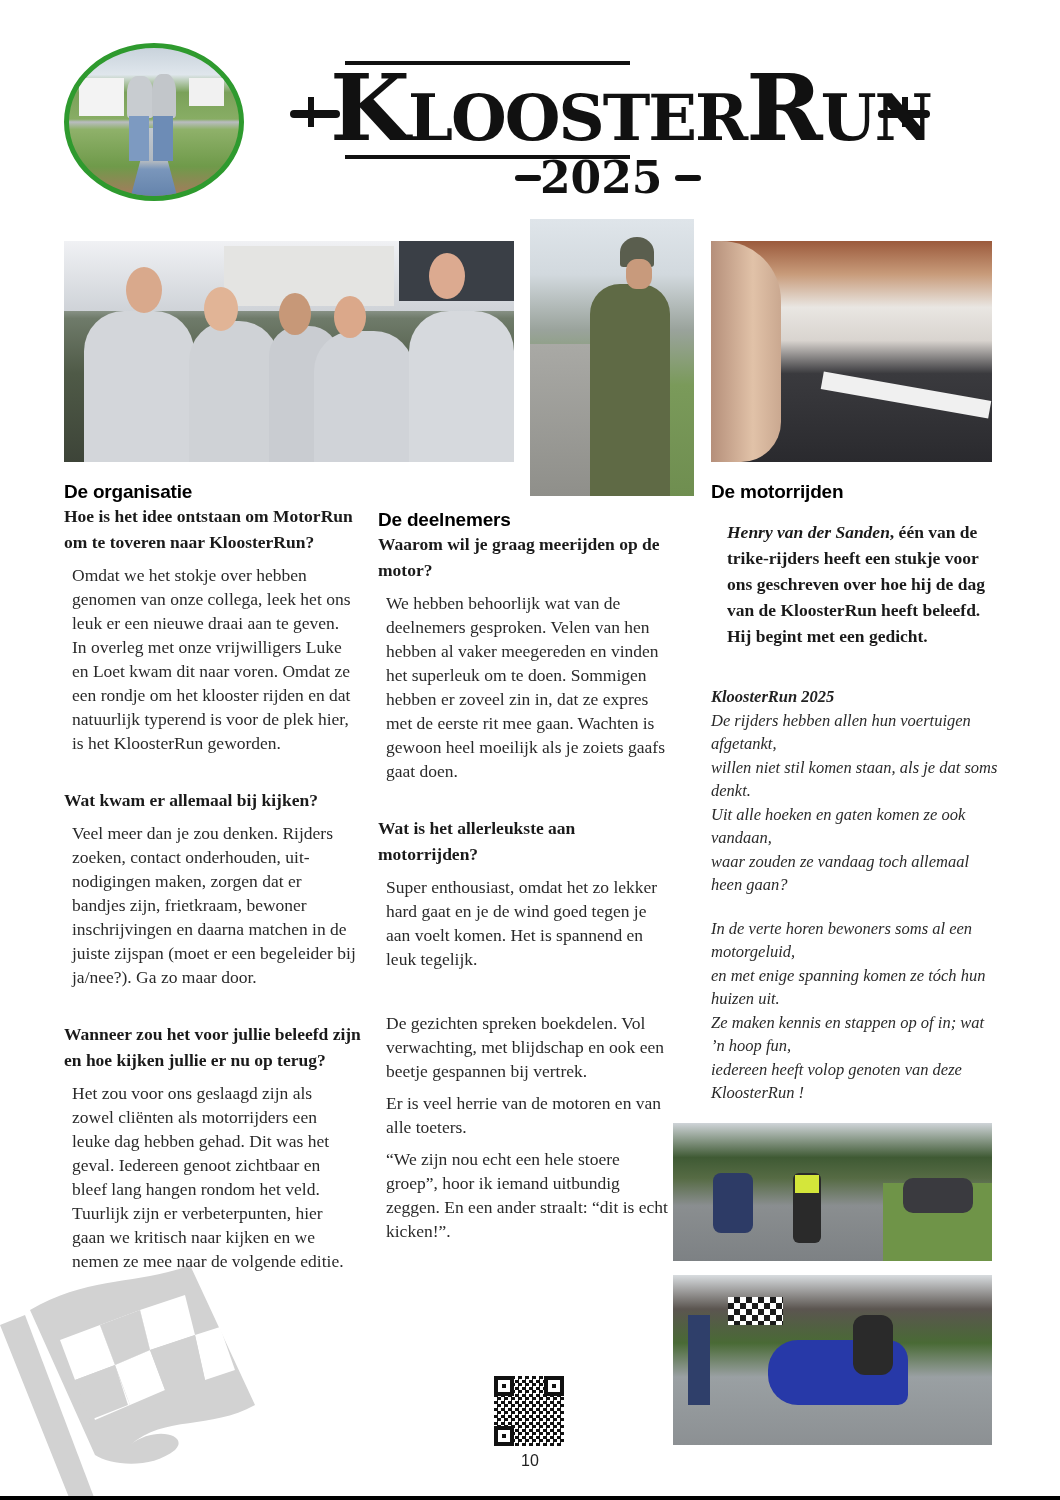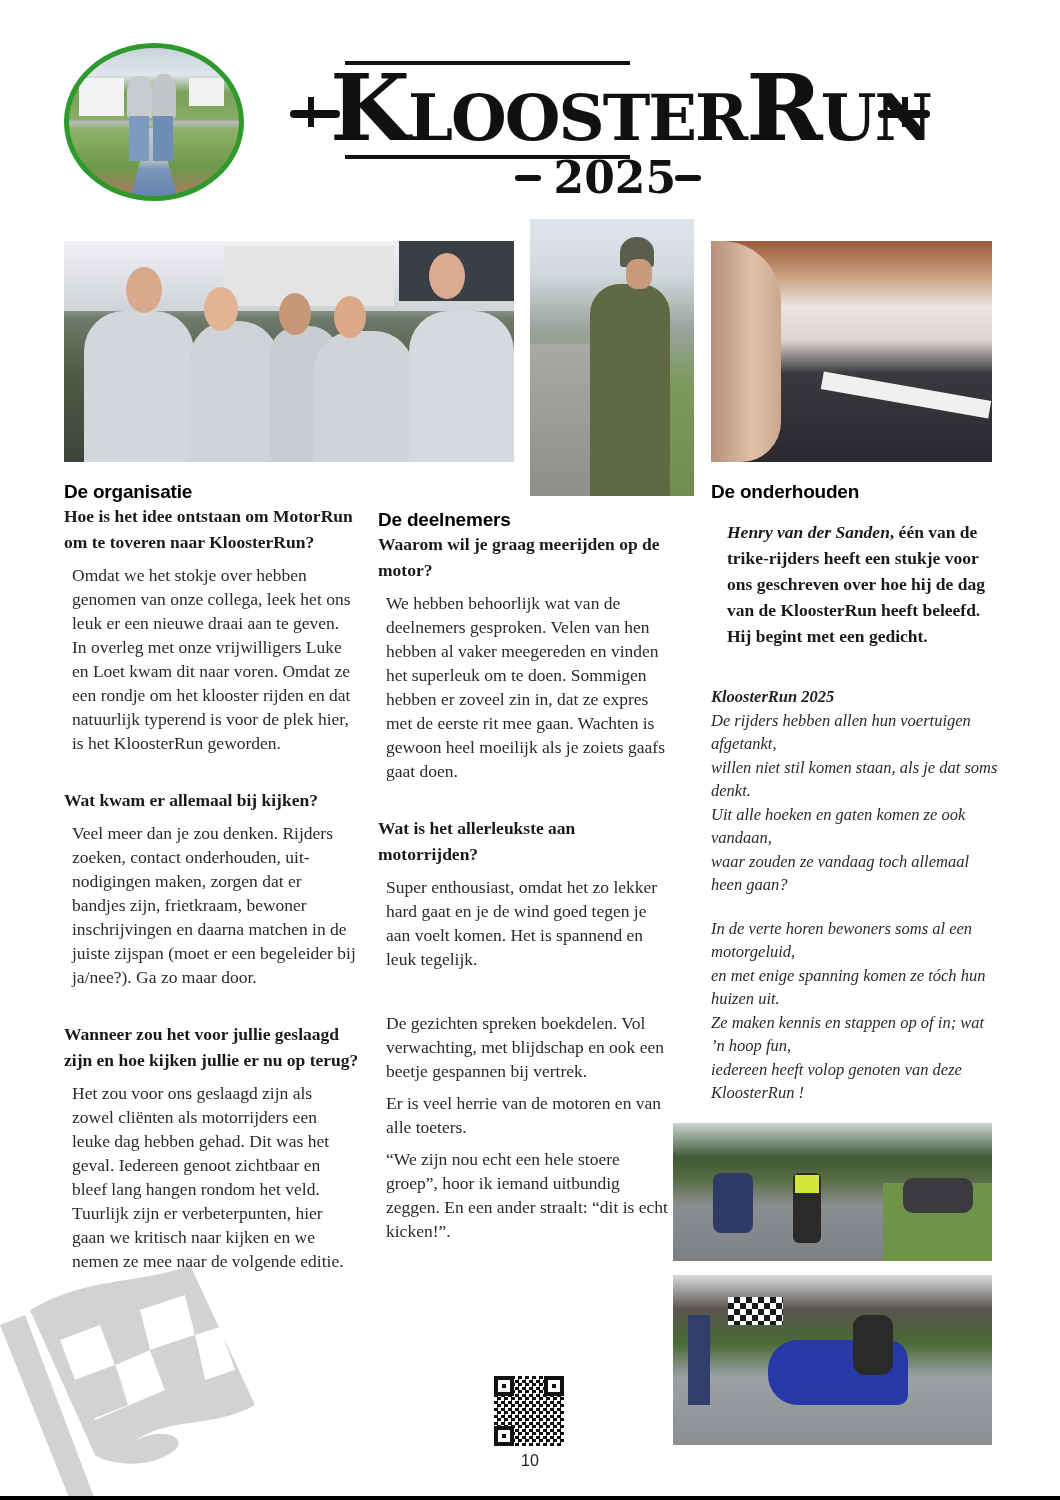--- a/index.html
+++ b/index.html
@@ -55,21 +55,21 @@
 <div class="abs" style="left:290px;top:55px;width:640px;height:150px;">
   <div class="abs" style="left:55px;top:6px;width:285px;height:4px;background:#111;"></div>
   <div class="abs" style="left:55px;top:100px;width:285px;height:4px;background:#111;"></div>
   <div class="abs" style="left:0;top:55px;width:50px;height:8px;background:#111;border-radius:4px;"></div>
   <div class="abs" style="left:18px;top:42px;width:6px;height:30px;background:#111;"></div>
   <div class="abs" style="left:588px;top:55px;width:52px;height:8px;background:#111;border-radius:4px;"></div>
   <div class="abs" style="left:612px;top:42px;width:6px;height:30px;background:#111;"></div>
   <div class="abs logo-title" style="left:40px;top:-6px;width:560px;text-align:center;font-size:92px;line-height:118px;letter-spacing:-2px;font-variant:small-caps;">KloosterRun</div>
   <div class="abs" style="left:225px;top:120px;width:26px;height:6px;background:#111;border-radius:3px;"></div>
   <div class="abs" style="left:385px;top:120px;width:26px;height:6px;background:#111;border-radius:3px;"></div>
-  <div class="abs logo-title" style="left:250px;top:98px;width:136px;text-align:right;font-size:44px;line-height:50px;">2025</div>
+  <div class="abs logo-title" style="left:250px;top:98px;width:136px;text-align:left;font-size:44px;line-height:50px;">2025</div>
 </div>
 
 <div class="photo" style="left:64px;top:241px;width:450px;height:221px;
      background:linear-gradient(180deg,#e8eaee 0%,#dde0e5 20%,#6f7b6a 35%,#4f5a47 60%,#3d4438 100%);">
   <div class="abs" style="left:0;top:0;width:450px;height:70px;background:linear-gradient(180deg,#f0f1f4,#cfd3d8);"></div>
   <div class="abs" style="left:160px;top:5px;width:170px;height:60px;background:#e4e4e2;"></div>
   <div class="abs" style="left:335px;top:0;width:115px;height:60px;background:#3a3f46;"></div>
   <div class="abs" style="left:20px;top:70px;width:110px;height:151px;background:#d3d6da;border-radius:40px 40px 0 0;"></div>
   <div class="abs" style="left:125px;top:80px;width:90px;height:141px;background:#cfd2d6;border-radius:40px 40px 0 0;"></div>
   <div class="abs" style="left:205px;top:85px;width:70px;height:136px;background:#c9ccd1;border-radius:30px 30px 0 0;"></div>
@@ -97,39 +97,39 @@
 </div>
 
 <div class="col" style="left:64px;top:481px;width:300px;">
   <h2 class="h-sec">De organisatie</h2>
   <p class="q">Hoe is het idee ontstaan om MotorRun om te toveren naar KloosterRun?</p>
   <p class="p">Omdat we het stokje over hebben genomen van onze collega, leek het ons leuk er een nieuwe draai aan te geven. In overleg met onze vrijwilligers Luke en Loet kwam dit naar voren. Omdat ze een rondje om het klooster rijden en dat natuurlijk typerend is voor de plek hier, is het KloosterRun geworden.</p>
   <div class="gap"></div>
   <p class="q">Wat kwam er allemaal bij kijken?</p>
   <p class="p">Veel meer dan je zou denken. Rijders zoeken, contact onderhouden, uit-nodigingen maken, zorgen dat er bandjes zijn, frietkraam, bewoner inschrijvingen en daarna matchen in de juiste zijspan (moet er een begeleider bij ja/nee?). Ga zo maar door.</p>
   <div class="gap"></div>
-  <p class="q">Wanneer zou het voor jullie geslaagd zijn en hoe kijken jullie er nu op terug?</p>
+  <p class="q">Wanneer zou het voor jullie beleefd zijn en hoe kijken jullie er nu op terug?</p>
   <p class="p">Het zou voor ons geslaagd zijn als zowel cliënten als motorrijders een leuke dag hebben gehad. Dit was het geval. Iedereen genoot zichtbaar en bleef lang hangen rondom het veld. Tuurlijk zijn er verbeterpunten, hier gaan we kritisch naar kijken en we nemen ze mee naar de volgende editie.</p>
 </div>
 
 <div class="col" style="left:378px;top:509px;width:300px;">
   <h2 class="h-sec">De deelnemers</h2>
   <p class="q">Waarom wil je graag meerijden op de motor?</p>
   <p class="p">We hebben behoorlijk wat van de deelnemers gesproken. Velen van hen hebben al vaker meegereden en vinden het superleuk om te doen. Sommigen hebben er zoveel zin in, dat ze expres met de eerste rit mee gaan. Wachten is gewoon heel moeilijk als je zoiets gaafs gaat doen.</p>
   <div class="gap"></div>
   <p class="q">Wat is het allerleukste aan motorrijden?</p>
   <p class="p">Super enthousiast, omdat het zo lekker hard gaat en je de wind goed tegen je aan voelt komen. Het is spannend en leuk tegelijk.</p>
   <div class="gap"></div>
   <p class="p">De gezichten spreken boekdelen. Vol verwachting, met blijdschap en ook een beetje gespannen bij vertrek.</p>
   <p class="p">Er is veel herrie van de motoren en van alle toeters.</p>
   <p class="p">“We zijn nou echt een hele stoere groep”, hoor ik iemand uitbundig zeggen. En een ander straalt: “dit is echt kicken!”.</p>
 </div>
 
 <div class="col" style="left:711px;top:481px;width:290px;">
-  <h2 class="h-sec">De onderhouden</h2>
+  <h2 class="h-sec">De motorrijden</h2>
   <p class="intro"><em>Henry van der Sanden</em><span>, één van de trike-rijders heeft een stukje voor ons geschreven over hoe hij de dag van de KloosterRun heeft beleefd. Hij begint met een gedicht.</span></p>
   <div style="height:20px;"></div>
   <p class="poem-title">KloosterRun 2025</p>
   <p class="poem">De rijders hebben allen hun voertuigen afgetankt,</p>
   <p class="poem">willen niet stil komen staan, als je dat soms denkt.</p>
   <p class="poem">Uit alle hoeken en gaten komen ze ook vandaan,</p>
   <p class="poem">waar zouden ze vandaag toch allemaal heen gaan?</p>
   <div style="height:20px;"></div>
   <p class="poem">In de verte horen bewoners soms al een motorgeluid,</p>
   <p class="poem">en met enige spanning komen ze tóch hun huizen uit.</p>

